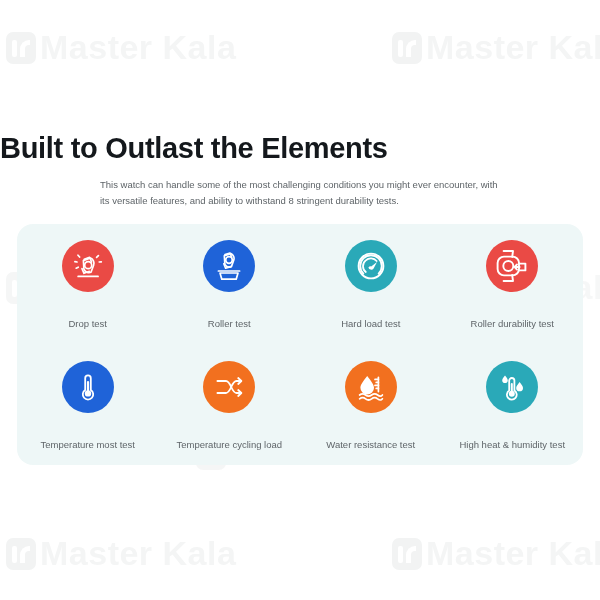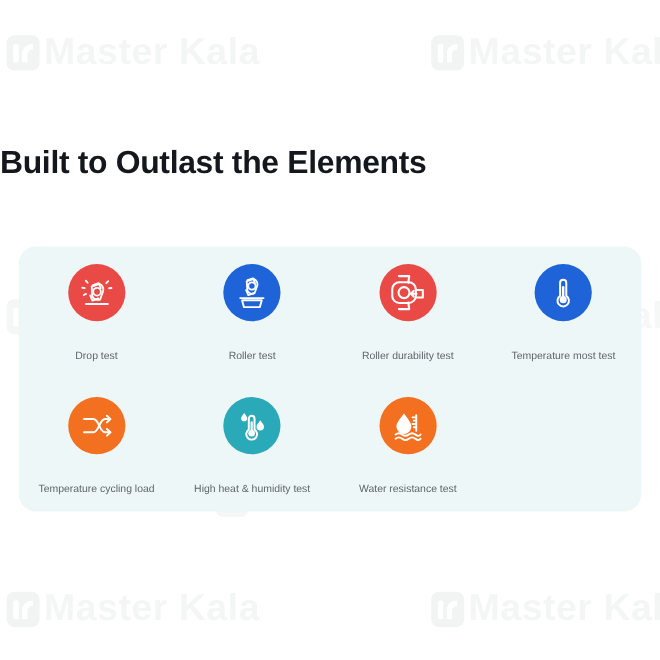--- a/index.html
+++ b/index.html
@@ -171,20 +171,21 @@
   <span class="wm-mark"></span>
   <span>Master Kala</span>
 </div>
 <div class="watermark wm-g">
   <span class="wm-mark"></span>
   <span>Master Kala</span>
 </div>
 
 <div class="heading-block">
   <h1 class="page-title">Built to Outlast the Elements</h1>
+  <p class="page-subtitle">This watch can handle some of the most challenging conditions you might ever encounter, with its versatile features, and ability to withstand 8 stringent durability tests.</p>
 </div>
 
 <div class="panel"></div>
 
 <div class="grid">
 
   <div class="cell">
     <div class="badge" style="background:#ea4a45">
       <svg width="34" height="34" viewBox="0 0 34 34">
         <g fill="none" stroke="#ffffff" stroke-width="1.7" stroke-linecap="round" stroke-linejoin="round">
@@ -210,20 +211,33 @@
           <path d="M12.3 6.8 L18.8 4.6 A5.2 5.2 0 0 1 21.7 11.2 L19.4 17.6 A5.2 5.2 0 0 1 12.9 15.4 Z"></path>
           <circle cx="17.0" cy="11.0" r="3.3"></circle>
           <path d="M8.0 24.0 L26.0 24.0 L24.2 30.2 L9.8 30.2 Z"></path>
           <path d="M6.4 22.0 L27.6 22.0"></path>
         </g>
       </svg>
     </div>
     <div class="cell-label">Roller test</div>
   </div>
 
+  <div class="cell">
+    <div class="badge" style="background:#2aa9b8">
+      <svg width="34" height="34" viewBox="0 0 34 34">
+        <g fill="none" stroke="#ffffff" stroke-linecap="round">
+          <circle cx="17" cy="17" r="12.4" stroke-width="1.9"></circle>
+          <path d="M9.4 24.6 A10.8 10.8 0 0 1 9.4 9.4 A10.8 10.8 0 0 1 24.6 9.4 A10.8 10.8 0 0 1 24.6 24.6" stroke-width="1.8"></path>
+          <path d="M11.8 23.0 A7.4 7.4 0 0 1 11.8 11.4 A7.4 7.4 0 0 1 22.6 12.0" stroke-width="1.8"></path>
+        </g>
+        <path d="M17.2 17.4 L23.0 13.0 L19.6 19.4 A2.9 2.9 0 0 1 14.4 18.4 A2.9 2.9 0 0 1 17.2 17.4 Z" fill="#ffffff"></path>
+      </svg>
+    </div>
+    <div class="cell-label">Hard load test</div>
+  </div>
 
   <div class="cell">
     <div class="badge" style="background:#ea4a45">
       <svg width="38" height="38" viewBox="0 0 38 38">
         <g fill="none" stroke="#ffffff" stroke-width="1.9" stroke-linecap="round" stroke-linejoin="round">
           <path d="M10.6 4.0 L20.0 4.0 L19.2 10.0"></path>
           <path d="M10.6 34.0 L20.0 34.0 L19.2 28.0"></path>
           <path d="M11.0 9.6 L19.6 9.6 A6.4 6.4 0 0 1 26.0 16.0 L26.0 22.0 A6.4 6.4 0 0 1 19.6 28.4 L11.0 28.4 A6.4 6.4 0 0 1 4.6 22.0 L4.6 16.0 A6.4 6.4 0 0 1 11.0 9.6 Z"></path>
           <circle cx="15.3" cy="19.0" r="5.0"></circle>
           <path d="M26.2 16.6 L32.4 16.6 L32.4 23.4 L26.2 23.4"></path>
@@ -255,45 +269,45 @@
           <path d="M5.4 23.0 L14.0 23.0 C19.0 23.0 19.4 11.0 24.4 11.0 L29.2 11.0"></path>
           <path d="M26.2 8.0 L29.4 11.0 L26.2 14.0"></path>
           <path d="M26.2 20.0 L29.4 23.0 L26.2 26.0"></path>
         </g>
       </svg>
     </div>
     <div class="cell-label">Temperature cycling load</div>
   </div>
 
   <div class="cell">
-    <div class="badge" style="background:#2aa9b8">
-      <svg width="34" height="34" viewBox="0 0 34 34">
-        <g fill="none" stroke="#ffffff" stroke-width="1.8" stroke-linecap="round" stroke-linejoin="round">
-          <path d="M19.4 20.6 L19.4 10.6 A2.6 2.6 0 0 0 14.2 10.6 L14.2 20.6 A4.9 4.9 0 1 0 19.4 20.6 Z"></path>
-        </g>
-        <circle cx="16.8" cy="23.8" r="3.0" fill="#ffffff"></circle>
-        <rect x="15.8" y="13.0" width="2.0" height="9.4" rx="1.0" fill="#ffffff"></rect>
-        <path d="M10.0 5.4 C11.8 7.8 12.8 9.0 12.8 10.2 A2.8 2.8 0 0 1 7.2 10.2 C7.2 9.0 8.2 7.8 10.0 5.4 Z" fill="#ffffff"></path>
-        <path d="M24.6 12.0 C26.8 14.9 28.0 16.4 28.0 17.9 A3.4 3.4 0 0 1 21.2 17.9 C21.2 16.4 22.4 14.9 24.6 12.0 Z" fill="#ffffff"></path>
-      </svg>
-    </div>
-    <div class="cell-label">High heat &amp; humidity test</div>
-  </div>
-
-  <div class="cell">
     <div class="badge" style="background:#f2701f">
       <svg width="34" height="34" viewBox="0 0 34 34">
         <path d="M13.2 6.0 C17.6 11.8 20.0 14.8 20.0 17.8 A6.8 6.8 0 0 1 6.4 17.8 C6.4 14.8 8.8 11.8 13.2 6.0 Z" fill="#ffffff"></path>
         <g stroke="#ffffff" stroke-width="1.7" stroke-linecap="round" fill="none">
           <path d="M24.4 7.4 L24.4 21.6"></path>
           <path d="M24.4 9.4 L21.0 9.4"></path>
           <path d="M24.4 12.4 L22.2 12.4"></path>
           <path d="M24.4 15.4 L21.0 15.4"></path>
           <path d="M24.4 18.4 L22.2 18.4"></path>
           <path d="M5.6 25.0 Q8.6 22.6 11.6 25.0 T17.6 25.0 T23.6 25.0 T28.4 25.0"></path>
           <path d="M5.6 28.8 Q8.6 26.4 11.6 28.8 T17.6 28.8 T23.6 28.8 T28.4 28.8"></path>
         </g>
       </svg>
     </div>
     <div class="cell-label">Water resistance test</div>
   </div>
 
+  <div class="cell">
+    <div class="badge" style="background:#2aa9b8">
+      <svg width="34" height="34" viewBox="0 0 34 34">
+        <g fill="none" stroke="#ffffff" stroke-width="1.8" stroke-linecap="round" stroke-linejoin="round">
+          <path d="M19.4 20.6 L19.4 10.6 A2.6 2.6 0 0 0 14.2 10.6 L14.2 20.6 A4.9 4.9 0 1 0 19.4 20.6 Z"></path>
+        </g>
+        <circle cx="16.8" cy="23.8" r="3.0" fill="#ffffff"></circle>
+        <rect x="15.8" y="13.0" width="2.0" height="9.4" rx="1.0" fill="#ffffff"></rect>
+        <path d="M10.0 5.4 C11.8 7.8 12.8 9.0 12.8 10.2 A2.8 2.8 0 0 1 7.2 10.2 C7.2 9.0 8.2 7.8 10.0 5.4 Z" fill="#ffffff"></path>
+        <path d="M24.6 12.0 C26.8 14.9 28.0 16.4 28.0 17.9 A3.4 3.4 0 0 1 21.2 17.9 C21.2 16.4 22.4 14.9 24.6 12.0 Z" fill="#ffffff"></path>
+      </svg>
+    </div>
+    <div class="cell-label">High heat &amp; humidity test</div>
+  </div>
+
 </div>
 
 </body></html>

